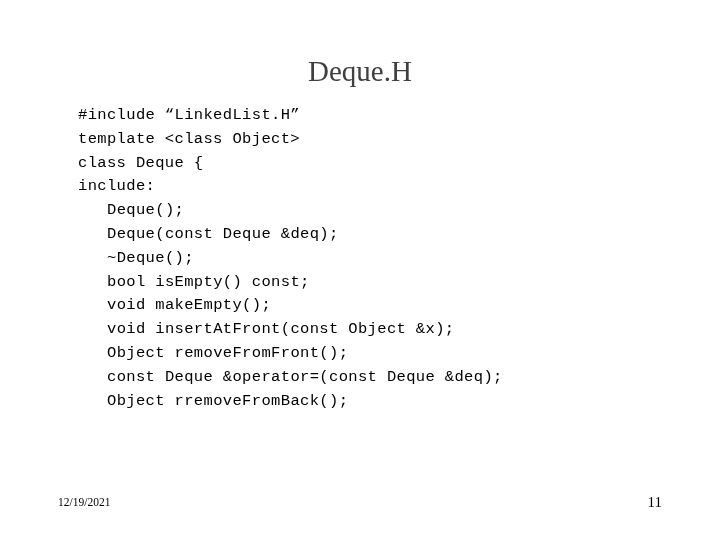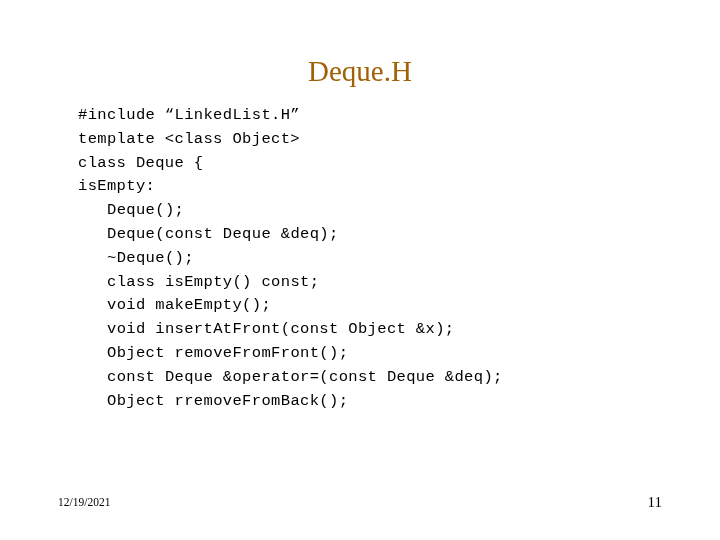--- a/index.html
+++ b/index.html
@@ -16,21 +16,21 @@
   }
   #slide-title {
     position: absolute;
     left: 0;
     top: 54px;
     width: 720px;
     text-align: center;
     font-family: "Liberation Serif", "DejaVu Serif", serif;
     font-size: 29px;
     line-height: 34px;
-    color: #a16207;
+    color: #404040;
     white-space: pre;
   }
   #code-block {
     position: absolute;
     left: 58px;
     top: 104px;
     width: 620px;
     font-family: "Liberation Mono", "DejaVu Sans Mono", monospace;
     font-size: 15.5px;
     line-height: 23.8px;
@@ -71,25 +71,25 @@
 <body>
 
 <div id="slide">
 
   <div id="slide-title">Deque.H</div>
 
   <div id="code-block">
       <div class="code-line">#include “LinkedList.H”</div>
       <div class="code-line">template &lt;class Object&gt;</div>
       <div class="code-line">class Deque {</div>
-      <div class="code-line">isEmpty:</div>
+      <div class="code-line">include:</div>
       <div class="code-line indent">Deque();</div>
       <div class="code-line indent">Deque(const Deque &amp;deq);</div>
       <div class="code-line indent">~Deque();</div>
-      <div class="code-line indent">class isEmpty() const;</div>
+      <div class="code-line indent">bool isEmpty() const;</div>
       <div class="code-line indent">void makeEmpty();</div>
       <div class="code-line indent">void insertAtFront(const Object &amp;x);</div>
       <div class="code-line indent">Object removeFromFront();</div>
       <div class="code-line indent">const Deque &amp;operator=(const Deque &amp;deq);</div>
       <div class="code-line indent">Object rremoveFromBack();</div>
     </div>
 
   <div id="footer-date">12/19/2021</div>
 
   <div id="footer-page">11</div>

